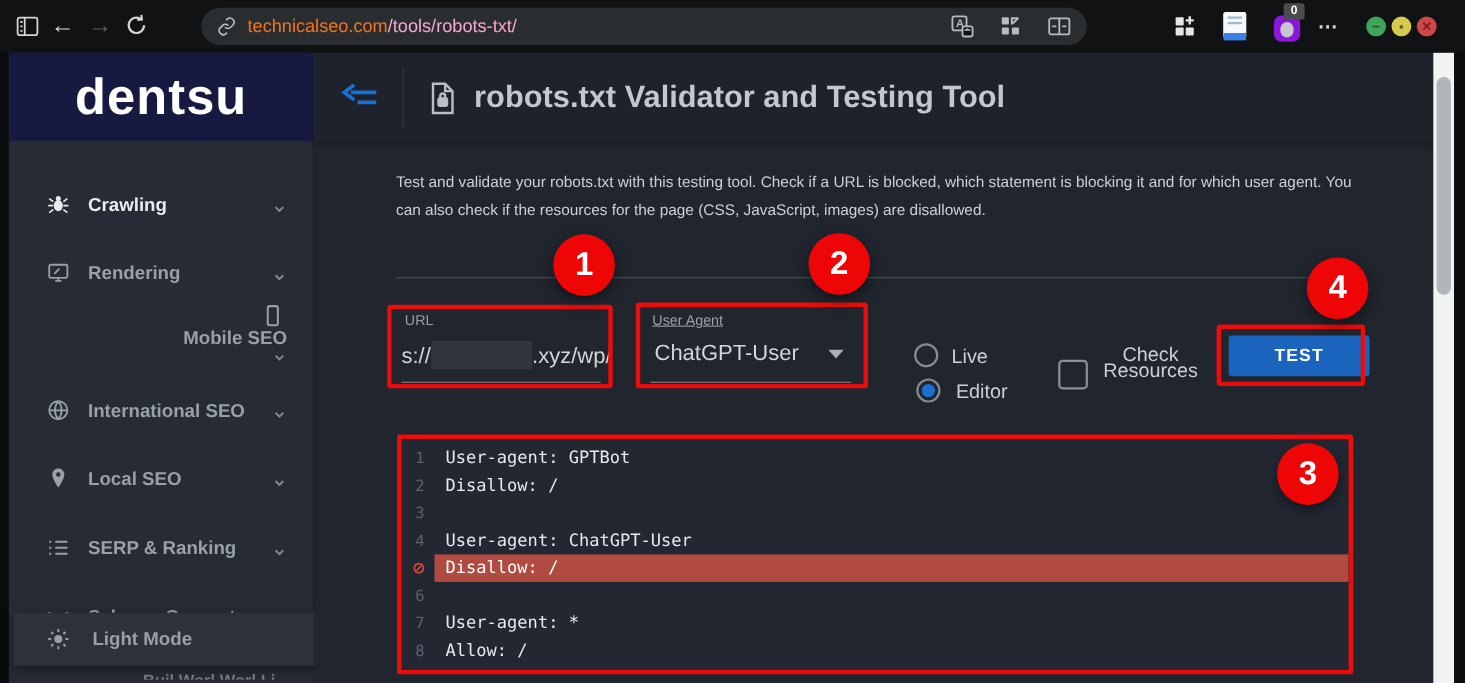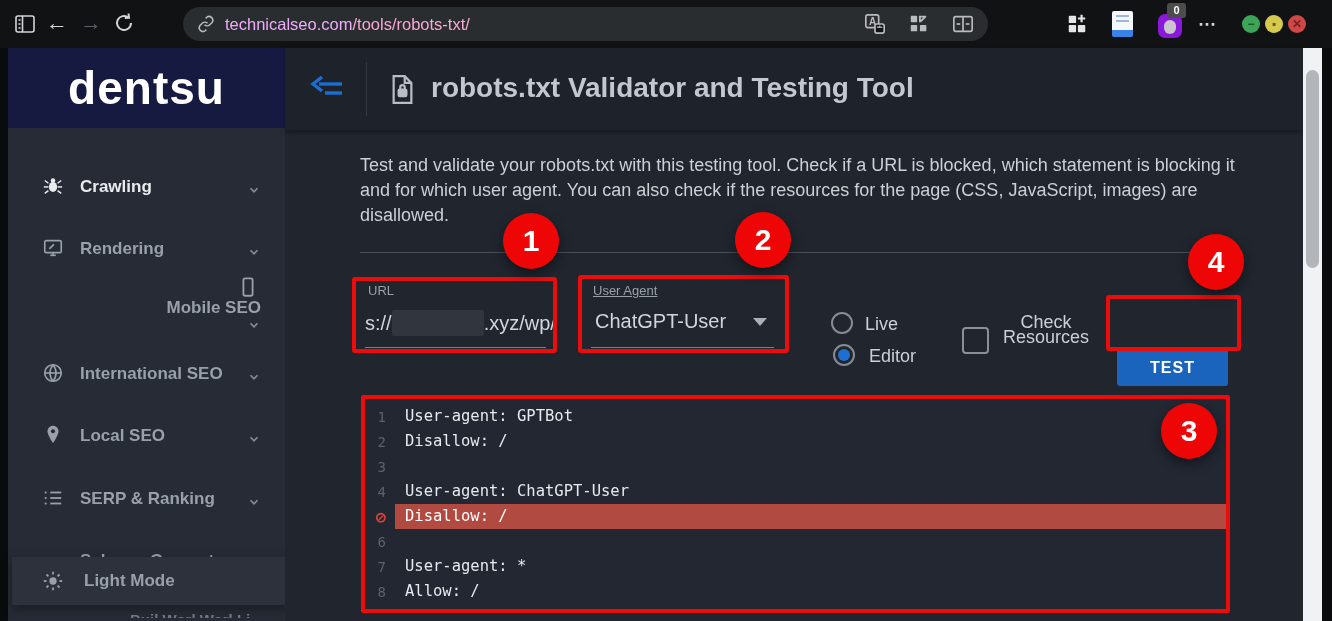--- a/index.html
+++ b/index.html
@@ -10,21 +10,21 @@
   }
   
   .chrome { position:absolute; left:0; top:0; width:1332px; height:48px; background:#111214; }
   .chrome .icn { position:absolute; color:#d3d5d7; }
   .arrow { font-size:22px; line-height:22px; }
   .url-bar {
     position:absolute; left:183px; top:7px; width:805px; height:34px;
     background:#2a2d2f; border-radius:17px; display:flex; align-items:center; padding:0 14px;
   }
   .url-text { font-size:16.5px; margin-left:10px; white-space:nowrap; }
-  .url-host { color:#f0abfc; }
+  .url-host { color:#f97316; }
   .url-path { color:#f9a8d4; }
   .urlbar-icons { position:absolute; right:14px; top:0; height:34px; display:flex; align-items:center; gap:22px; }
   .ext-doc { position:absolute; left:1112px; top:11px; width:21px; height:26px; background:#f5f8fb; border-radius:2px; border-bottom:7px solid #3b82e8; }
   .ext-doc:before { content:""; position:absolute; left:4px; top:4px; width:13px; height:2px; background:#9fb6d8; box-shadow:0 5px 0 #9fb6d8; }
   .ext-purple { position:absolute; left:1158px; top:14px; width:24px; height:24px; background:#8a18d8; border-radius:7px; }
   .ext-purple:before { content:""; position:absolute; left:6px; top:6px; width:12px; height:14px; border-radius:6px; background:#c9c4ce; }
   .ext-badge { position:absolute; left:1167px; top:3px; min-width:19px; height:15px; background:#4c4c4c; border-radius:3px; color:#fff; font-size:11px; font-weight:bold; text-align:center; line-height:15px; }
   .dots { font-size:18px; letter-spacing:2px; color:#cfd1d3; font-weight:bold; }
   .winbtn { position:absolute; top:15px; width:18px; height:18px; border-radius:50%; text-align:center; }
   .winbtn span { font-size:12px; font-weight:bold; line-height:18px; color:rgba(0,0,0,.55); display:block; }
@@ -44,34 +44,34 @@
   .lm-panel { position:absolute; left:4px; top:509px; width:278px; height:48px; background:#2c313c; box-shadow:0 4px 10px rgba(0,0,0,.35); display:flex; align-items:center; padding-left:28px; }
   .lm-panel .nav-label { margin-left:18px; }
   .footer-clip { position:absolute; left:122px; top:563px; width:200px; height:7px; overflow:hidden; color:#707780; font-size:15px; font-weight:bold; }
   
   .main { position:absolute; left:285px; top:48px; width:1018px; height:573px; background:#20252e; }
   .mheader { position:absolute; left:0; top:0; width:1018px; height:82px; background:#1d222b; box-shadow:0 2px 4px rgba(0,0,0,.35); }
   .collapse { position:absolute; left:24px; top:28px; cursor:pointer; }
   .vdiv { position:absolute; left:81px; top:14px; width:1px; height:54px; background:#333945; }
   .doc-ic { position:absolute; left:105px; top:26px; }
   .ptitle { position:absolute; left:146px; top:24px; font-size:28px; font-weight:bold; color:#c3c8cf; }
-  .desc { position:absolute; left:75px; top:105px; width:875px; font-size:18px; line-height:25px; color:#ccd0d5; }
+  .desc { position:absolute; left:75px; top:105px; width:875px; font-size:14px; line-height:25px; color:#ccd0d5; }
   .hr { position:absolute; left:75px; top:204px; width:880px; height:1px; background:#4a505a; }
   
   .field-label { position:absolute; font-size:13px; color:#9aa0a8; }
   .field-value { position:absolute; font-size:20px; color:#d2d5da; white-space:nowrap; }
   .redact { display:inline-block; width:92px; height:26px; background:#31363e; border-radius:2px; vertical-align:-6px; }
   .underline { position:absolute; height:1px; background:#7a818a; }
   .ddl-caret { position:absolute; width:0; height:0; border-left:7px solid transparent; border-right:7px solid transparent; border-top:8px solid #aab0b8; }
   .radio { position:absolute; width:22px; height:22px; border:2px solid #858c95; border-radius:50%; }
   .radio.sel:before { content:""; position:absolute; left:3px; top:3px; width:12px; height:12px; border-radius:50%; background:#1d6fd1; }
   .rlabel { position:absolute; font-size:18px; color:#ccd0d5; }
   .checkbox { position:absolute; left:677px; top:279px; width:27px; height:27px; border:2px solid #8a9097; border-radius:4px; }
   .cklabel { position:absolute; left:712px; width:98px; text-align:center; font-size:18px; color:#ccd0d5; }
-  .test-btn { position:absolute; left:832px; top:257px; width:111px; height:37px; background:#1a64bd; border:none; border-radius:3px; color:#fff; font-weight:bold; font-size:16px; letter-spacing:1px; font-family:"Liberation Sans",sans-serif; cursor:pointer;margin-top:44px; }
+  .test-btn { position:absolute; left:832px; top:257px; width:128px; height:37px; background:#1a64bd; border:none; border-radius:3px; color:#fff; font-weight:bold; font-size:16px; letter-spacing:1px; font-family:"Liberation Sans",sans-serif; cursor:pointer; }
   
   .ann-box { position:absolute; border:4px solid #ec0c0c; border-radius:3px; pointer-events:none; z-index:5; }
   .ann-dot { position:absolute; width:56px; height:56px; border-radius:50%; background:#ee0606; box-shadow:0 5px 12px rgba(0,0,0,.45); color:#fff; font-size:30px; font-weight:bold; display:flex; align-items:center; justify-content:center; z-index:6; pointer-events:none; }
   
   .editor { position:absolute; left:361px; top:395px; width:869px; height:218px; border:4px solid #ec0c0c; border-radius:2px; background:#222732; overflow:hidden; z-index:4; }
   .ed-inner { position:absolute; left:0; top:5px; width:100%; }
   .ed-row { display:flex; height:25px; align-items:center; font-family:"DejaVu Sans Mono", monospace; font-size:15.5px; }
   .ln { width:30px; flex:none; text-align:right; padding-right:9px; color:#5a6270; font-size:14px; }
   .code-line { flex:1; padding-left:10px; color:#e6e9ed; white-space:pre; height:25px; line-height:25px; }
   .ed-row.blocked .code-line { background:#b14a40; color:#fff; }

